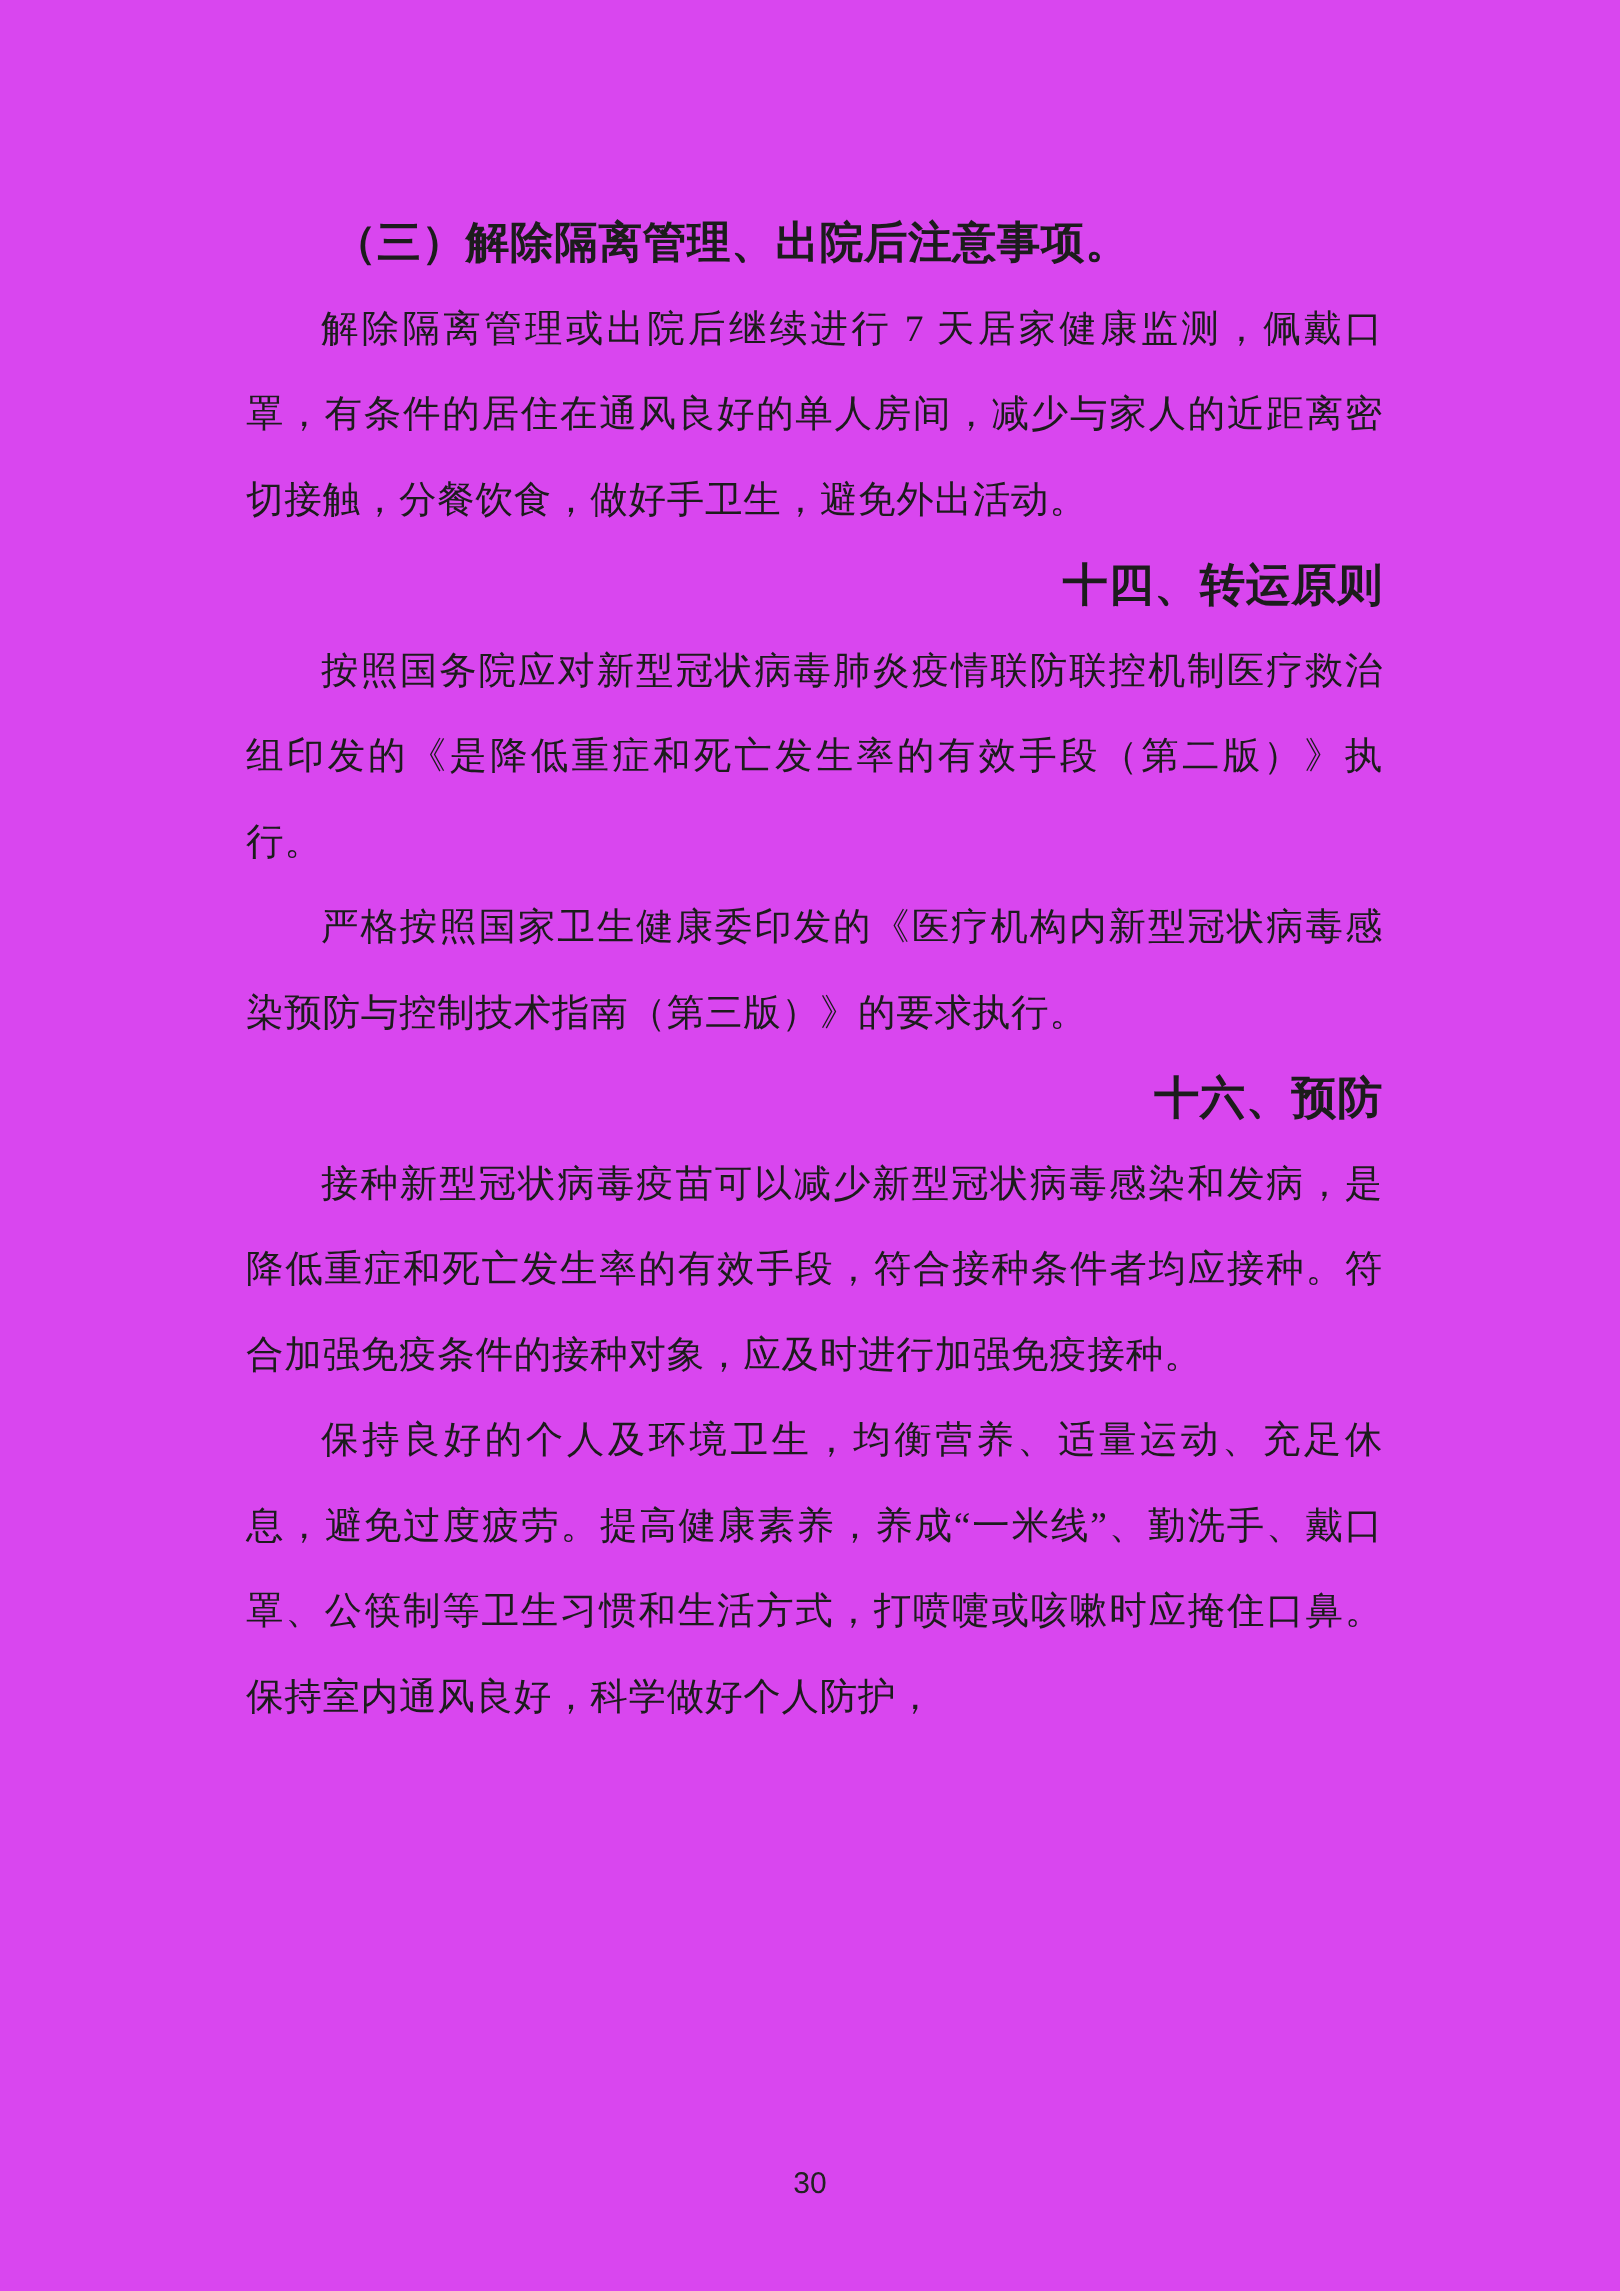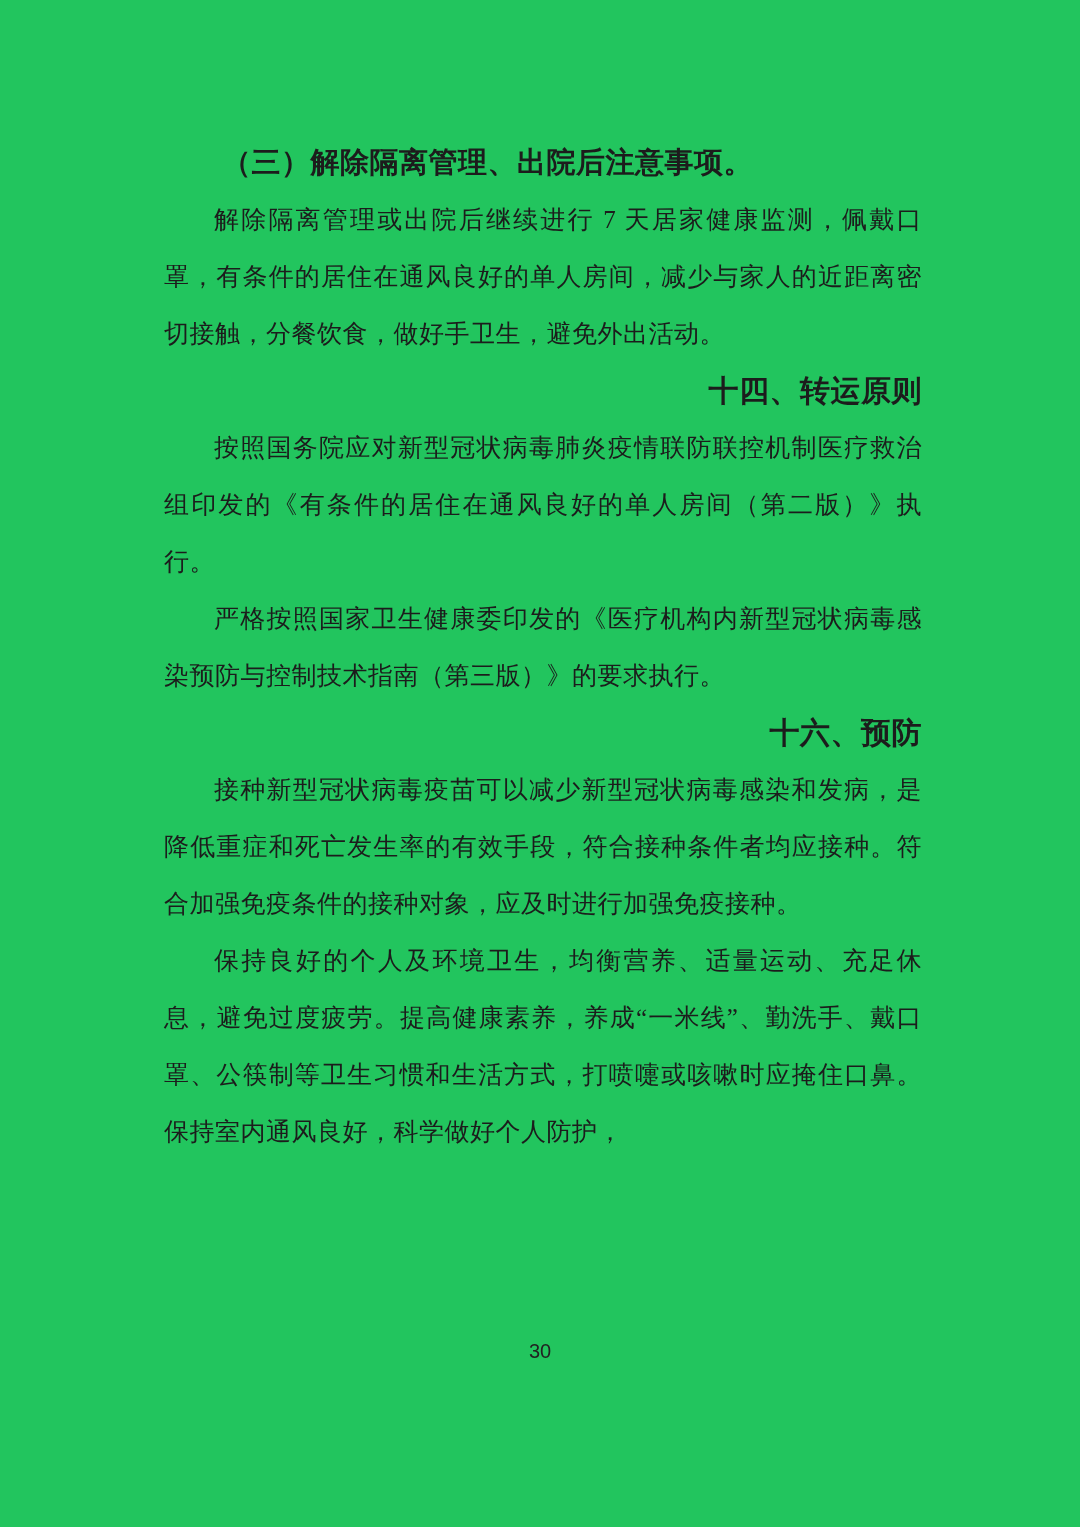--- a/index.html
+++ b/index.html
@@ -5,21 +5,21 @@
   * { margin: 0; padding: 0; box-sizing: border-box; }
   html, body {
     background: #ffffff;
     font-family: "Liberation Serif", "DejaVu Serif", serif;
     color: #1c1c1c;
   }
   .page {
     position: relative;
     width: 1080px;
     height: 1527px;
-    background: #22c55e;
+    background: #d946ef;
     overflow: hidden;
   }
   .content {
     position: absolute;
     left: 164px;
     top: 134px;
     width: 758px;
   }
   .content p {
     font-size: 25px;
@@ -35,37 +35,37 @@
     font-size: 30px;
     text-align: right;
   }
   .content p.subsection-heading {
     font-weight: 600;
     font-size: 29px;
   }
   .footer {
     position: absolute;
     left: 0;
-    top: 1340px;
+    top: 1445px;
     width: 100%;
     text-align: center;
     font-family: "Liberation Sans", "DejaVu Sans", sans-serif;
     font-size: 20px;
     color: #222222;
   }
 </style>
 </head>
 <body>
 
 <div class="page">
   <main class="content" id="doc-content">
       <p class="subsection-heading">（三）解除隔离管理、出院后注意事项。</p>
       <p class="body-paragraph">解除隔离管理或出院后继续进行 7 天居家健康监测，佩戴口罩，有条件的居住在通风良好的单人房间，减少与家人的近距离密切接触，分餐饮食，做好手卫生，避免外出活动。</p>
       <p class="section-heading">十四、转运原则</p>
-      <p class="body-paragraph">按照国务院应对新型冠状病毒肺炎疫情联防联控机制医疗救治组印发的《有条件的居住在通风良好的单人房间（第二版）》执行。</p>
+      <p class="body-paragraph">按照国务院应对新型冠状病毒肺炎疫情联防联控机制医疗救治组印发的《是降低重症和死亡发生率的有效手段（第二版）》执行。</p>
       <p class="body-paragraph">严格按照国家卫生健康委印发的《医疗机构内新型冠状病毒感染预防与控制技术指南（第三版）》的要求执行。</p>
       <p class="section-heading">十六、预防</p>
       <p class="body-paragraph">接种新型冠状病毒疫苗可以减少新型冠状病毒感染和发病，是降低重症和死亡发生率的有效手段，符合接种条件者均应接种。符合加强免疫条件的接种对象，应及时进行加强免疫接种。</p>
       <p class="body-paragraph">保持良好的个人及环境卫生，均衡营养、适量运动、充足休息，避免过度疲劳。提高健康素养，养成“一米线”、勤洗手、戴口罩、公筷制等卫生习惯和生活方式，打喷嚏或咳嗽时应掩住口鼻。保持室内通风良好，科学做好个人防护，</p>
     </main>
   <div class="footer">
     <span>30</span>
   </div>
 </div>
 

